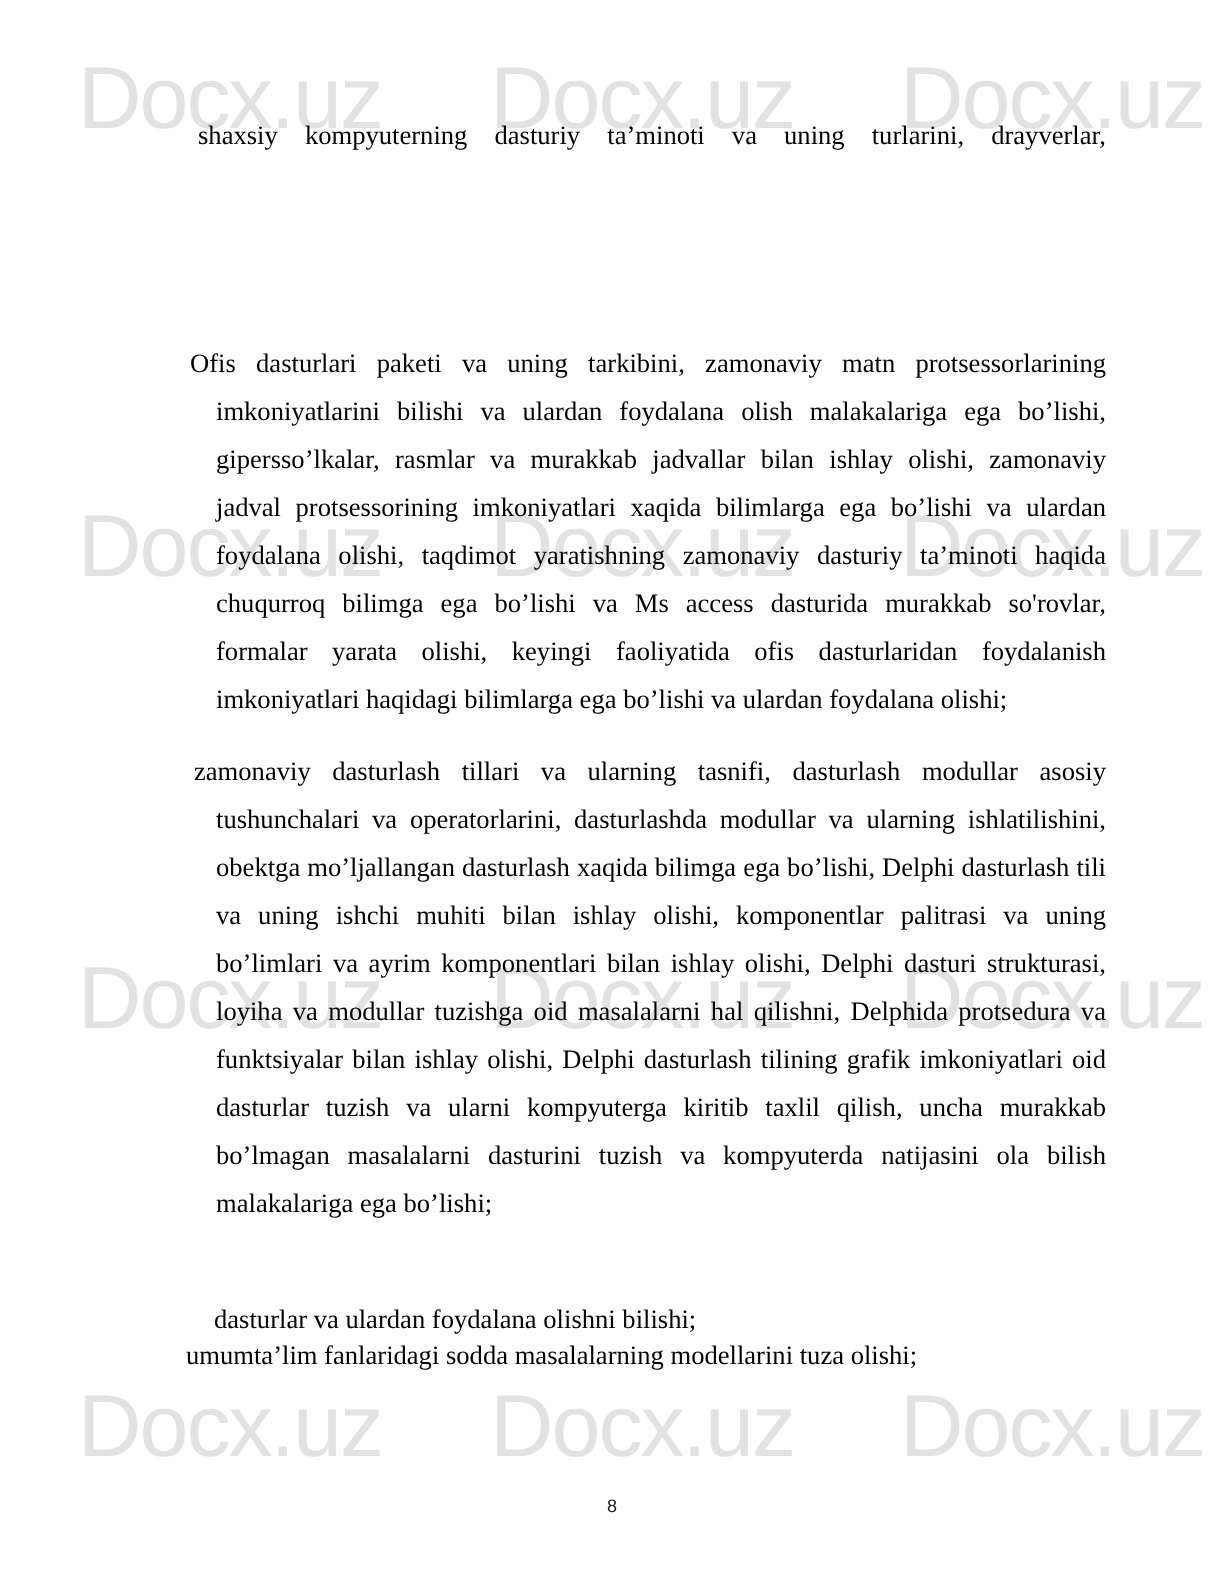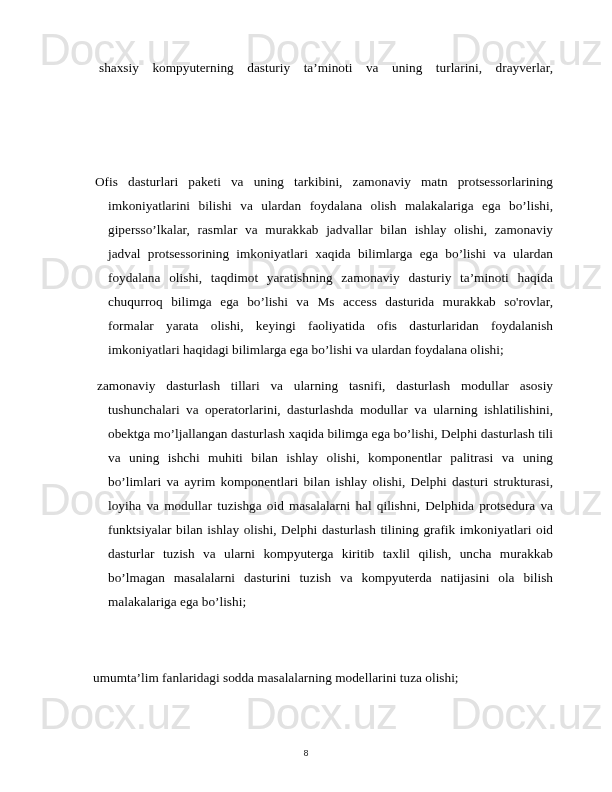--- a/index.html
+++ b/index.html
@@ -61,20 +61,21 @@
     <span class="first" style="text-align-last:justify;">Ofis dasturlari paketi va uning tarkibini, zamonaviy matn protsessorlarining</span>
     <span class="cont" style="padding-left:13px;">imkoniyatlarini bilishi va ulardan foydalana olish malakalariga ega bo’lishi, gipersso’lkalar, rasmlar va murakkab jadvallar bilan ishlay olishi, zamonaviy jadval protsessorining imkoniyatlari xaqida bilimlarga ega bo’lishi va ulardan foydalana olishi, taqdimot yaratishning zamonaviy dasturiy ta’minoti haqida chuqurroq bilimga ega bo’lishi va Ms access dasturida murakkab so'rovlar, formalar yarata olishi, keyingi faoliyatida ofis dasturlaridan foydalanish imkoniyatlari haqidagi bilimlarga ega bo’lishi va ulardan foydalana olishi;</span>
   </div>
 
   <div class="item" style="top:374px; left:97px; width:456px;">
     <span class="first" style="text-align-last:justify;">zamonaviy dasturlash tillari va ularning tasnifi, dasturlash modullar asosiy</span>
     <span class="cont" style="padding-left:11px;">tushunchalari va operatorlarini, dasturlashda modullar va ularning ishlatilishini, obektga mo’ljallangan dasturlash xaqida bilimga ega bo’lishi, Delphi dasturlash tili va uning ishchi muhiti bilan ishlay olishi, komponentlar palitrasi va uning bo’limlari va ayrim komponentlari bilan ishlay olishi, Delphi dasturi strukturasi, loyiha va modullar tuzishga oid masalalarni hal qilishni, Delphida protsedura va funktsiyalar bilan ishlay olishi, Delphi dasturlash tilining grafik imkoniyatlari oid dasturlar tuzish va ularni kompyuterga kiritib taxlil qilish, uncha murakkab bo’lmagan masalalarni dasturini tuzish va kompyuterda natijasini ola bilish malakalariga ega bo’lishi;</span>
   </div>
 
   <div class="item" style="top:648px; left:93px; width:460px;">
+    <span class="cont">dasturlar va ulardan foydalana olishni bilishi;</span>
   </div>
 
   <div class="item" style="top:666px; left:93px; width:460px;">
     <span class="first">umumta’lim fanlaridagi sodda masalalarning modellarini tuza olishi;</span>
   </div>
 </div>
 
 <div class="pagenum">8</div>
 
 </body></html>

